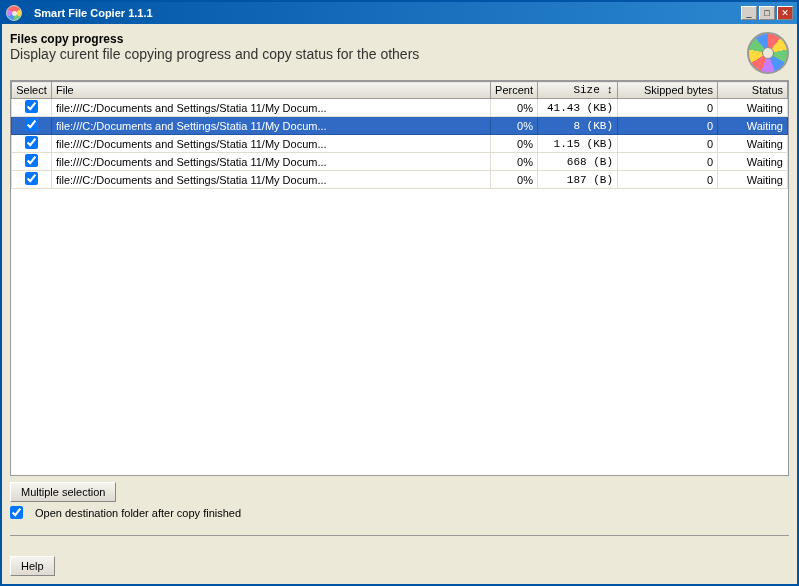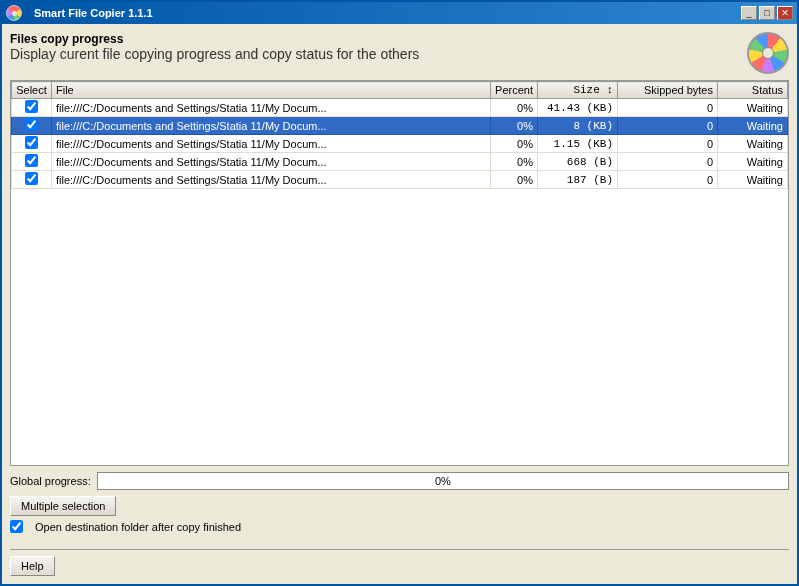--- a/index.html
+++ b/index.html
@@ -254,21 +254,21 @@
       gap: 12px;
       margin-bottom: 16px;
       font-size: 11px;
     }
 
     .bottom-buttons-row {
       display: flex;
       justify-content: space-between;
       align-items: center;
       border-top: 1px solid #999;
-      padding-top: 6px;
+      padding-top: 20px;
     }
 
     .bottom-right-buttons {
       display: flex;
       gap: 4px;
     }
 
     .btn-start {
       background: linear-gradient(to bottom, #f5f4ef, #dedad0);
       border: 1px solid #888;
@@ -362,27 +362,20 @@
               <td class="size-cell">187 (B)</td>
               <td class="skipped-cell">0</td>
               <td class="status-cell">Waiting</td>
             </tr>
           </tbody>
       </table>
     </div>
 
     <div class="bottom-area">
 
-      <div class="progress-row">
-        <span class="progress-label">Global progress:</span>
-        <div class="progress-bar-container">
-          <div class="progress-bar-fill" id="progress-fill"></div>
-          <div class="progress-bar-text">0%</div>
-        </div>
-      </div>
 
       <div class="multi-select-row">
         <button class="btn">Multiple selection</button>
       </div>
 
       <div class="checkbox-row">
         <input type="checkbox" id="open-dest-cb" checked="" style="">
         <label for="open-dest-cb">Open destination folder after copy finished</label>
       </div>
 

